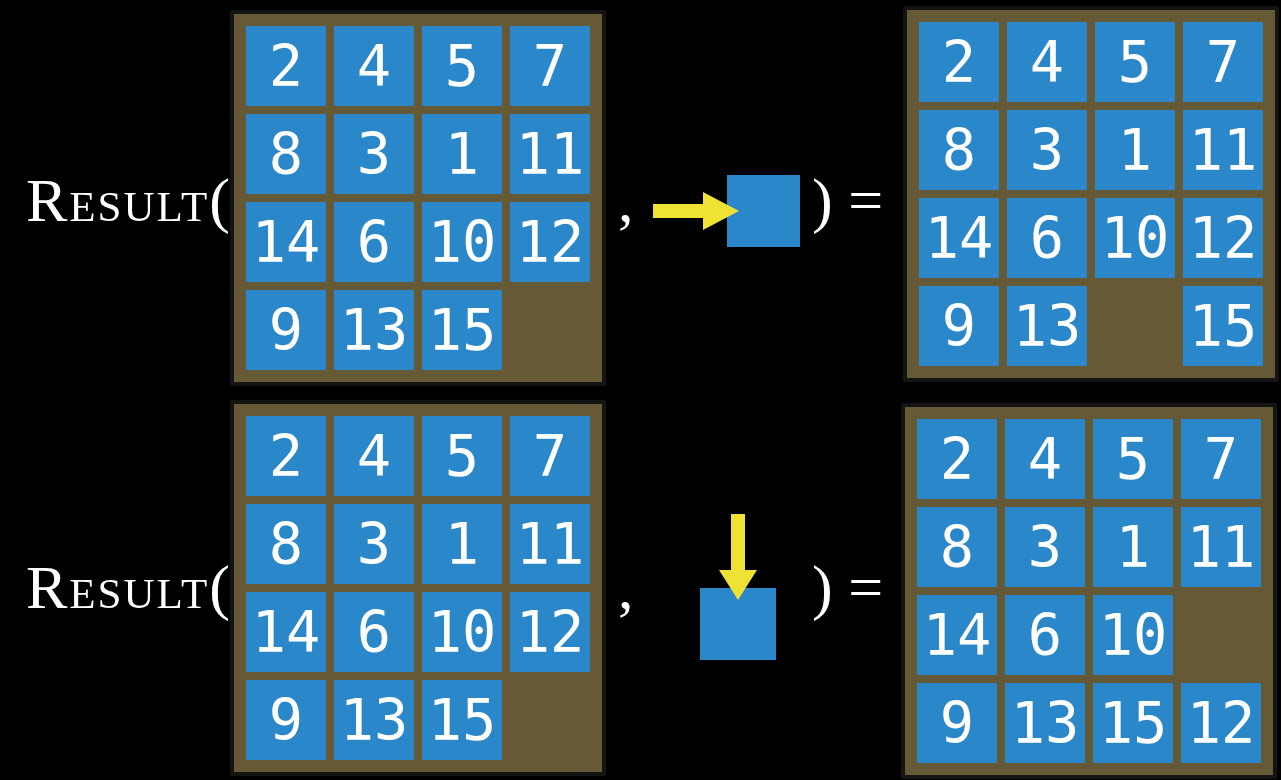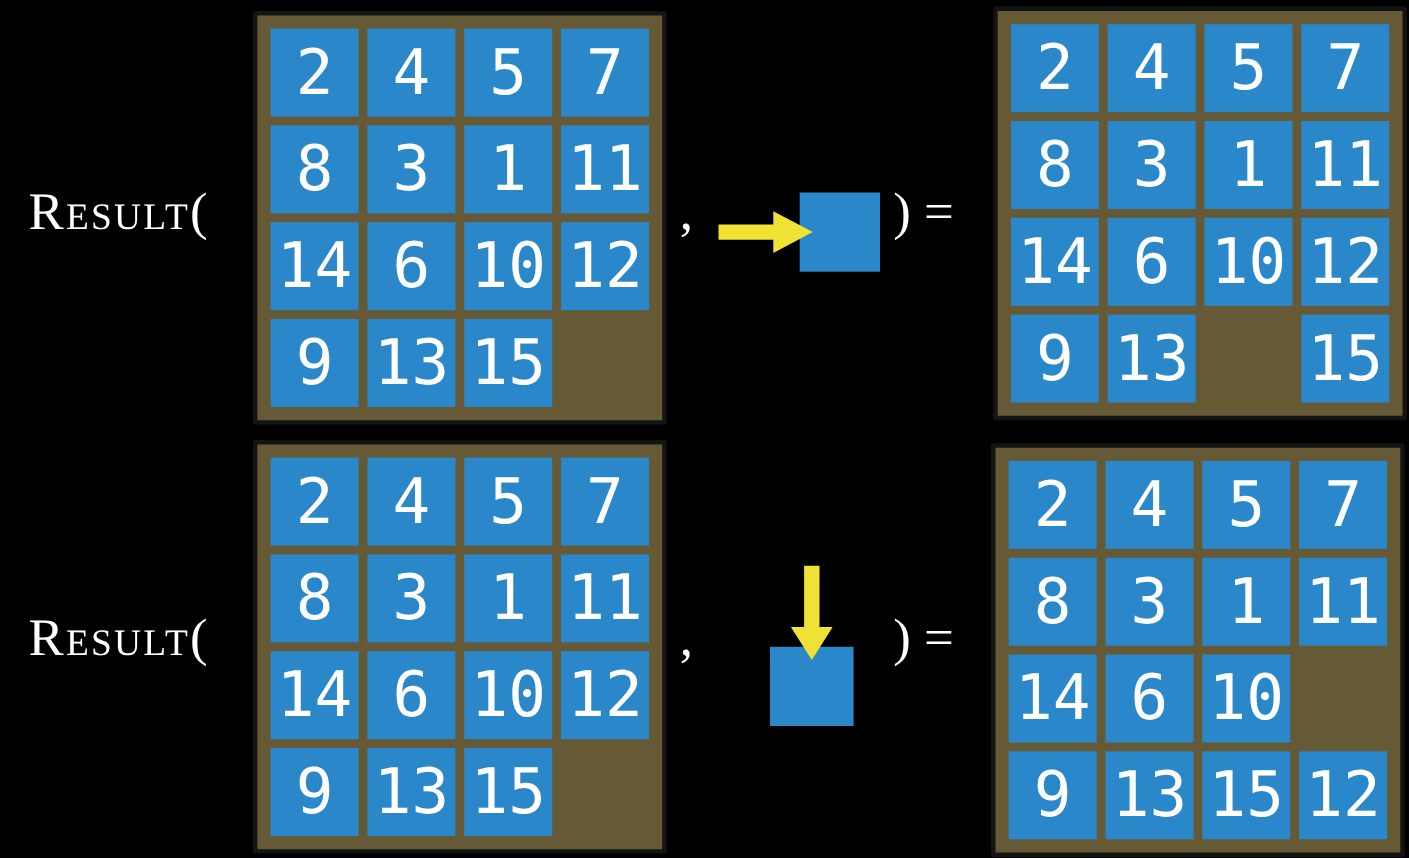--- a/index.html
+++ b/index.html
@@ -16,21 +16,21 @@
     position: relative;
     width: 1281px;
     height: 780px;
     background: var(--bg);
     overflow: hidden;
     font-family: "Liberation Serif", serif;
   }
   .txt {
     position: absolute;
     color: var(--white);
-    font-size: 48px;
+    font-size: 62px;
     line-height: 1;
     white-space: pre;
   }
   .sc { font-variant: small-caps; letter-spacing: 2px; }
   .puzzle {
     position: absolute;
     width: 376px;
     height: 376px;
     background: var(--brown);
     border: 4px solid var(--frame-border);

